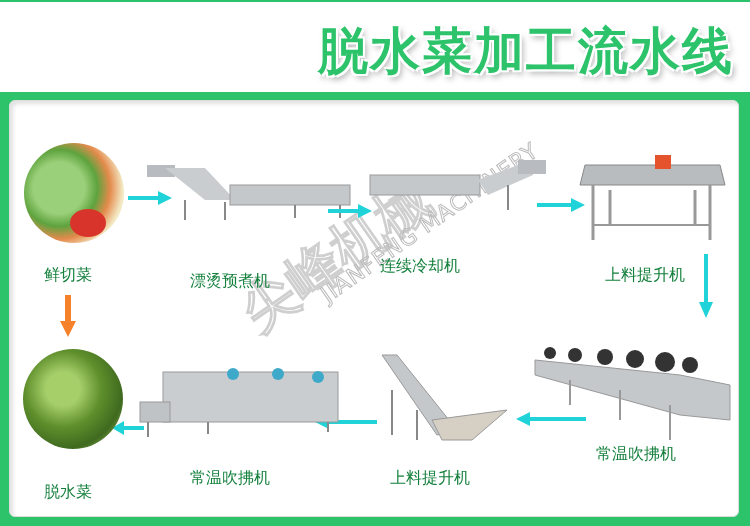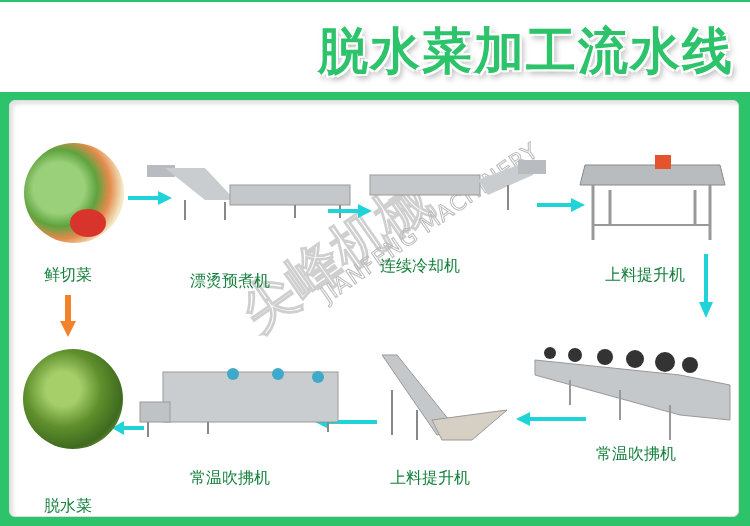--- a/index.html
+++ b/index.html
@@ -123,17 +123,17 @@
     <line x1="70" y1="60" x2="70" y2="72" stroke="#888" stroke-width="2"></line>
     <line x1="190" y1="60" x2="190" y2="70" stroke="#888" stroke-width="2"></line>
 </svg>
 <div class="label" style="left:190px;top:468px;">常温吹拂机</div>
 
 <svg class="node" style="left:112px;top:421px" width="32" height="14">
     <path d="M32 5H12V0L0 7l12 7V9h20z" fill="#1fd3d8"></path>
   </svg>
 
 <div class="circle" style="left:23px;top:349px;width:100px;height:100px;background:radial-gradient(circle at 40% 40%,#a6cf6a 0 20%,#5f8f2c 45%,#3f6a1f 70%,#8fb552 90%);"></div>
-<div class="label" style="left:44px;top:496px;font-family:Liberation Mono, monospace;">脱水菜</div>
+<div class="label" style="left:44px;top:482px;font-family:Liberation Mono, monospace;">脱水菜</div>
 
 <svg class="node" style="left:60px;top:295px" width="16" height="42">
     <path d="M5 0h6v26h5l-8 16-8-16h5z" fill="#f5822a"></path>
   </svg>
 
 </body></html>

